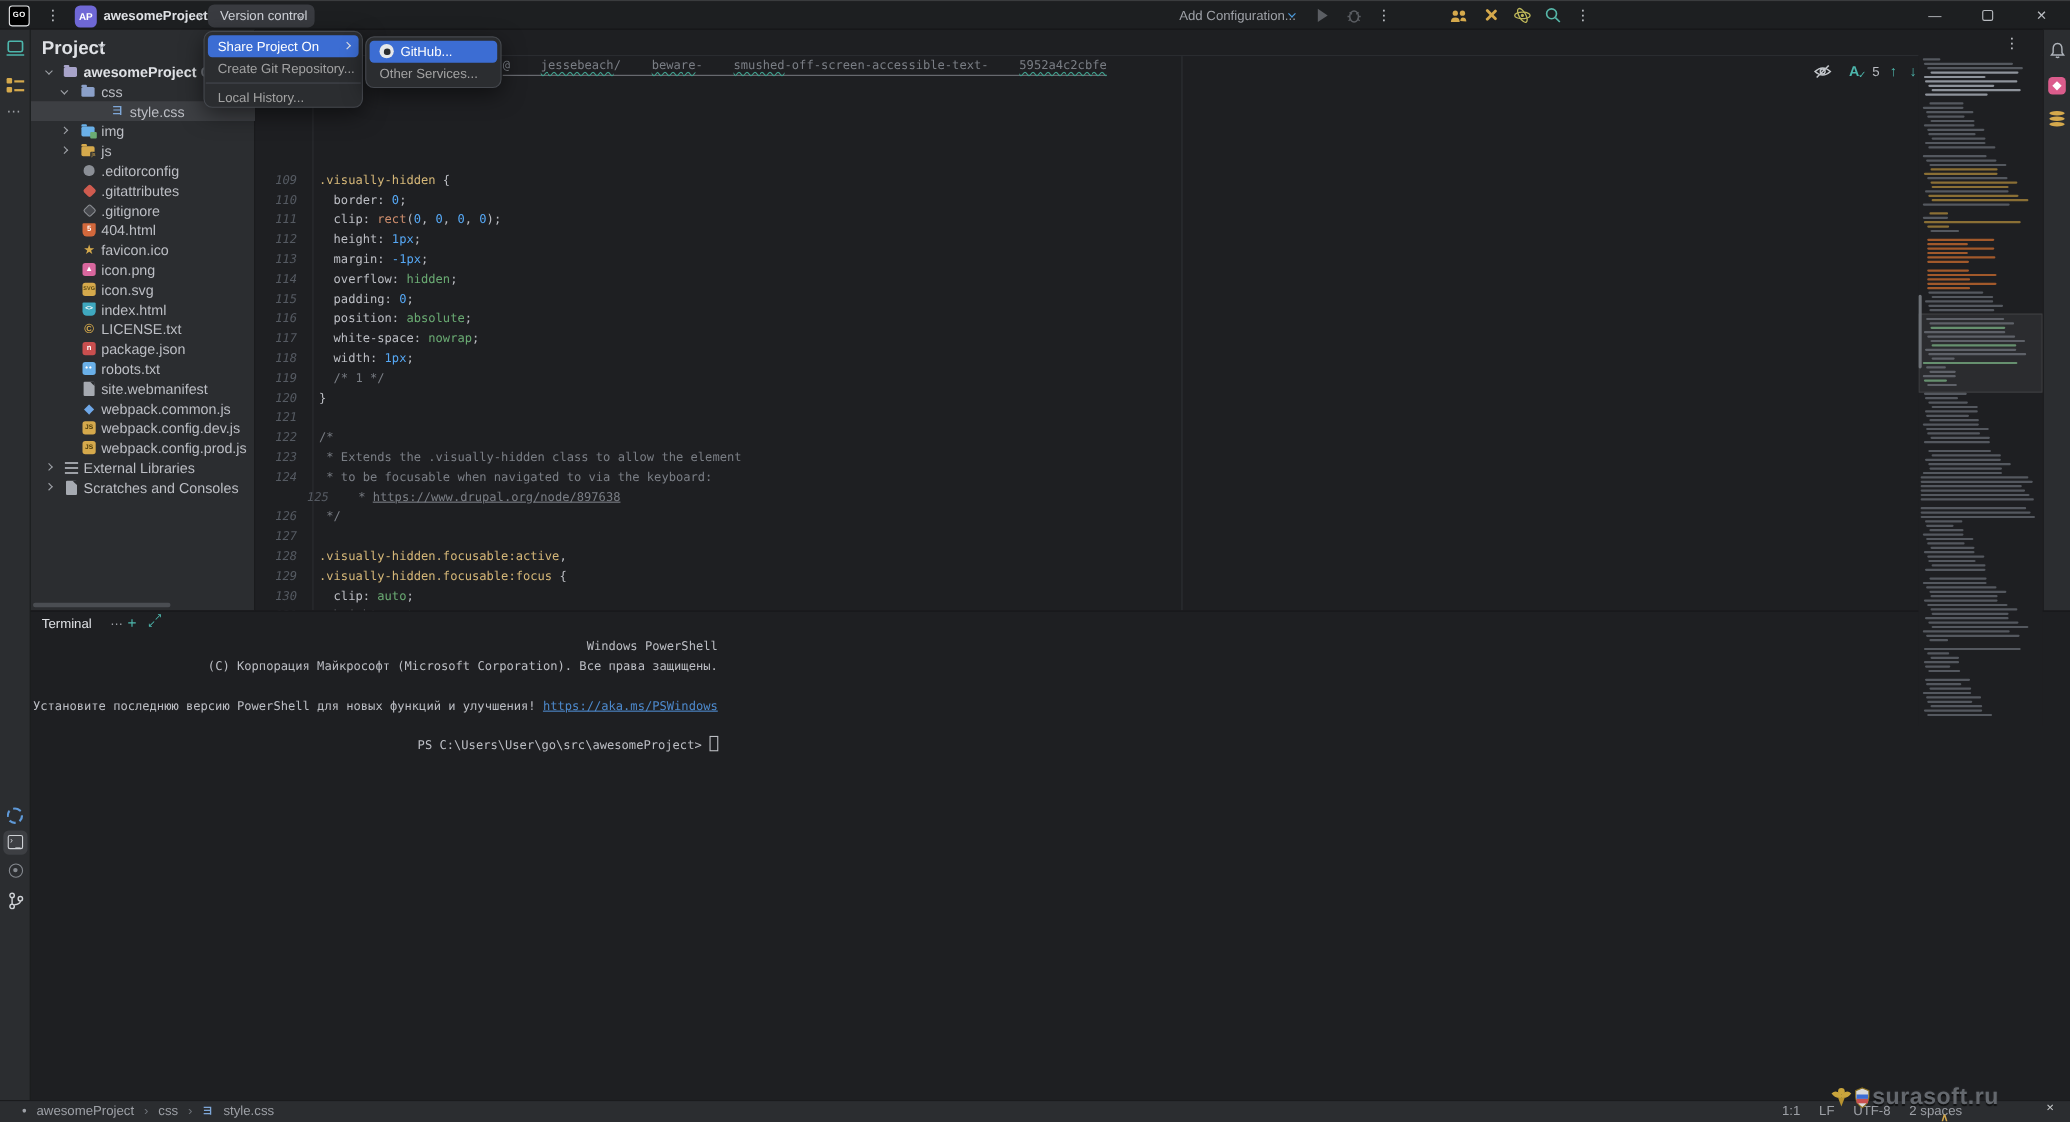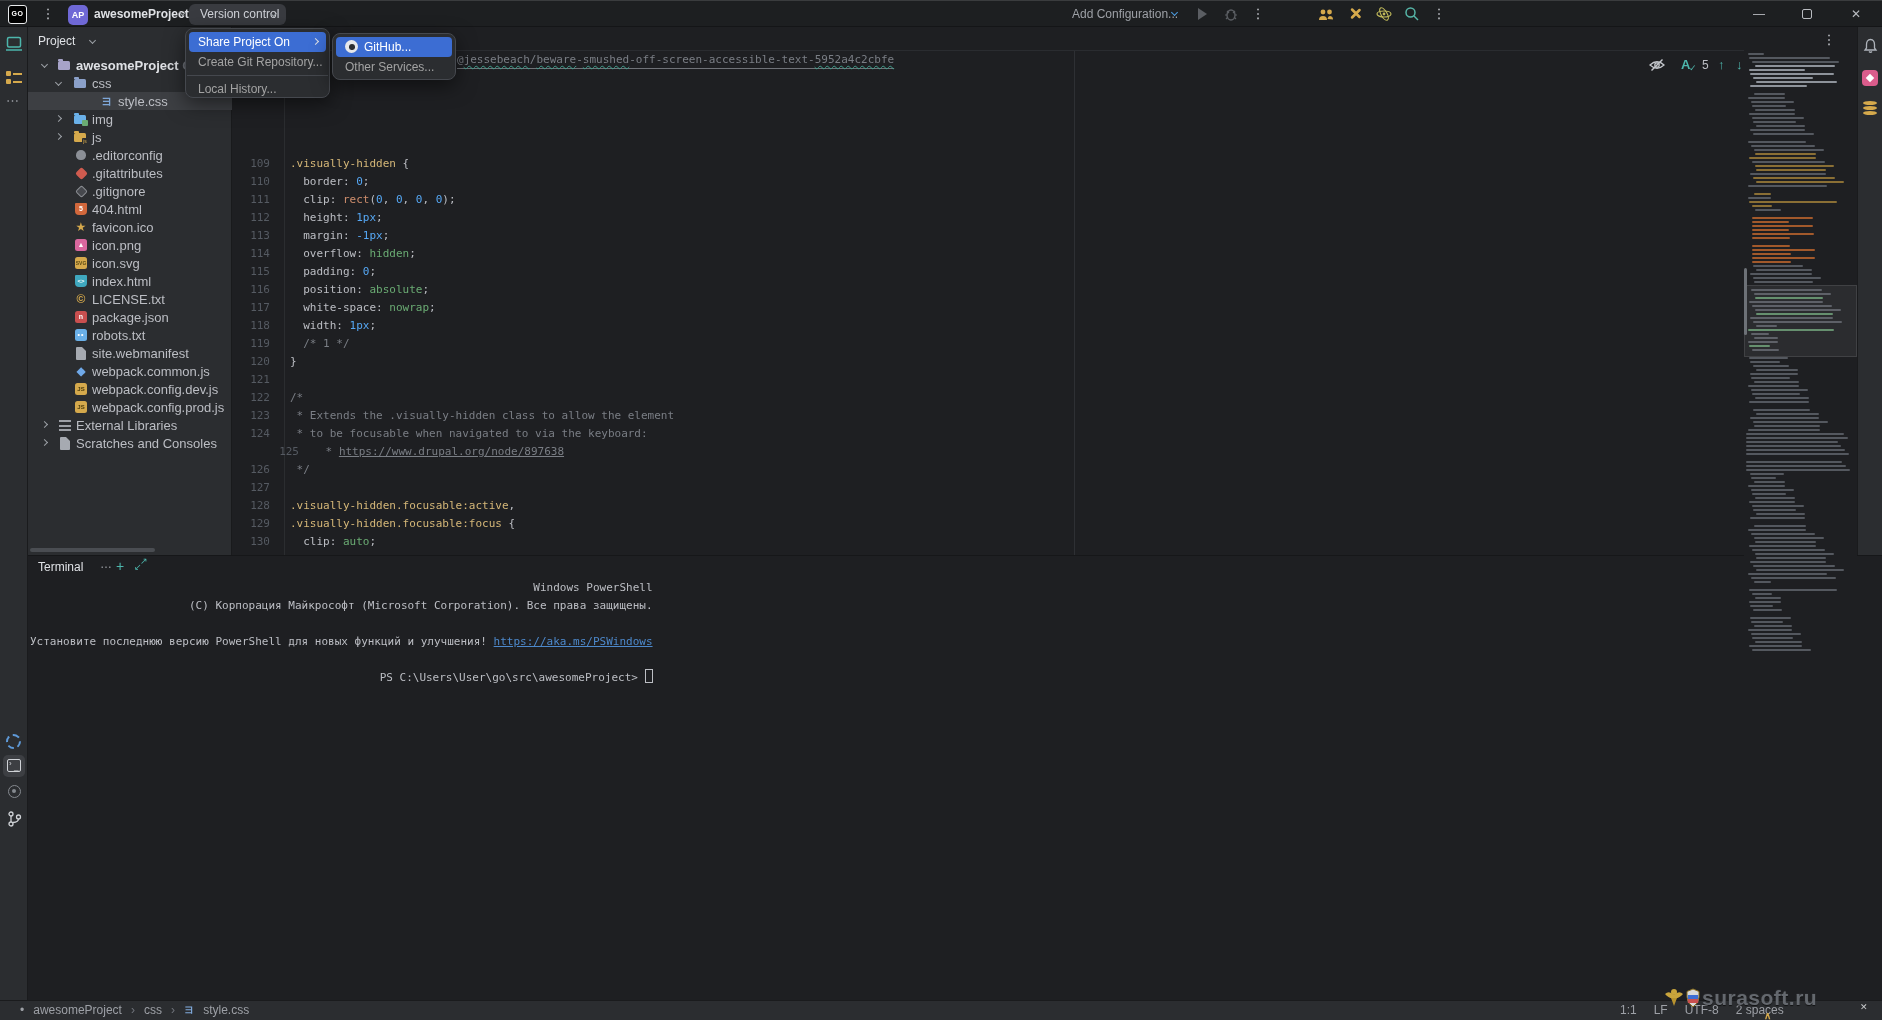--- a/index.html
+++ b/index.html
@@ -52,27 +52,27 @@
   .fileic:before { content:""; position:absolute; right:0; top:0; border:2.5px solid #2b2d30; border-left-color:transparent; border-bottom-color:transparent; }
   .libic { display:block; width:12px; height:11px; margin:1px auto 0;
            background:repeating-linear-gradient(#9da0a6 0 2px, transparent 2px 4.5px); }
   #ptree-hscroll { left:2px; top:521px; width:125px; height:4px; background:#4a4d52; border-radius:2px; }
 
   
   #editor { left:232px; top:50px; width:1625px; height:505px; background:#1e1f22; border-top:1px solid #2a2c30; overflow:hidden; }
   .gutterline { left:52px; top:0; width:1px; height:505px; background:#2b2d30; }
   .marginline { left:842px; top:0; width:1px; height:505px; background:#2e3034; }
   .code-line { position:absolute; left:0; width:100%; height:18px; }
-  .code-line .ln { position:absolute; left:0; width:38px; text-align:right; color:#555a62; }
+  .code-line .ln { position:absolute; left:0; width:38px; text-align:right; color:#555a62;font-style:italic; }
   .code-line .code { position:absolute; left:58px; }
   .tk-p { color:#bcbec4; } .tk-s { color:#d5b778; } .tk-n { color:#56a8f5; }
   .tk-k { color:#6aab73; } .tk-f { color:#cf8e6d; } .tk-c { color:#7a7e85; }
   .tk-cl { color:#7a7e85; text-decoration:underline; }
   #top-link-line { left:225px; top:0; height:18px; color:#7a7e85; border-bottom:1px solid #6f7278; }
-  #top-link-line .wavy { text-decoration:underline wavy #3f9d8b 1px; text-underline-offset:2px; }
+  #top-link-line .wavy { text-decoration:underline wavy #3f9d8b 1px; text-underline-offset:2px;padding-left:28px; }
 
   
   #inspections { left:1648px; top:55px; width:104px; height:22px; }
   .tealtxt { color:#4db6ac; }
 
   
   #minimap { left:1744px; top:50px; width:113px; height:610px; background:#1e1f22; z-index:6; overflow:hidden; }
   .mmbar { position:absolute; height:2px; border-radius:1px; }
   #mm-viewport { position:absolute; left:0; top:235px; width:113px; height:72px; background:rgba(255,255,255,.06); border:1px solid rgba(255,255,255,.10); }
   #mm-thumb { position:absolute; left:0; top:218px; width:3px; height:67px; background:#6d7177; border-radius:2px; }
@@ -213,21 +213,21 @@
     <div class="abs" style="left:5px;top:74px;width:14px;height:14px;">
       <span class="ybar" style="left:0;top:0;width:14px;height:4px;border-radius:50%;"></span>
       <span class="ybar" style="left:0;top:5px;width:14px;height:4px;border-radius:50%;"></span>
       <span class="ybar" style="left:0;top:10px;width:14px;height:4px;border-radius:50%;"></span>
     </div>
   </div>
 
   <div class="abs kebab" style="left:1822px;top:33px;z-index:5;">⋮</div>
 
   <div class="abs" id="project-panel">
-    <div class="abs ui" style="left:10px;top:7px;font-weight:normal;color:#dfe1e5;font-size:12px;">Project</div>
+    <div class="abs ui" style="left:10px;top:7px;font-weight:bold;color:#dfe1e5;font-size:17px;">Project</div>
     <span class="abs chev down" style="left:62px;top:11px;"></span>
     <div class="abs" id="tree">
         <div class="trow" style="top: 0px;">
           <span class="chev tchev down" style="left: 14px;"></span>
           <span class="ticon" style="left: 30px;">
             <span class="tfold" style="--fc:#a7a3c9"></span>
           </span>
           <span class="lbl bold" style="left: 48px;">awesomeProject<span class="sfx"> C:\U</span></span>
         </div>
         <div class="trow" style="top: 18px;">

